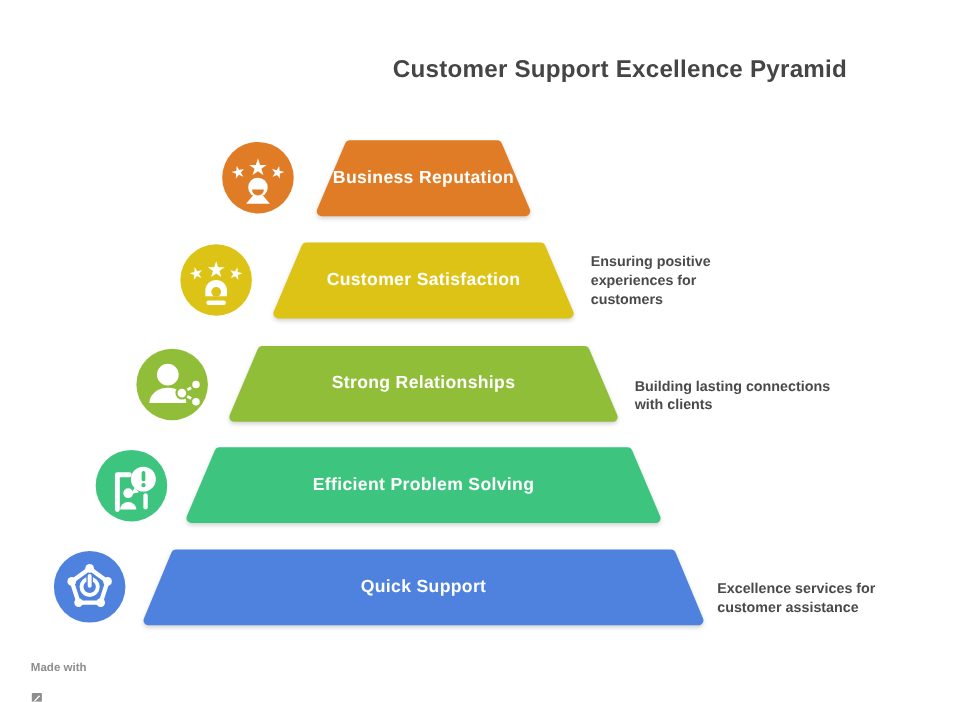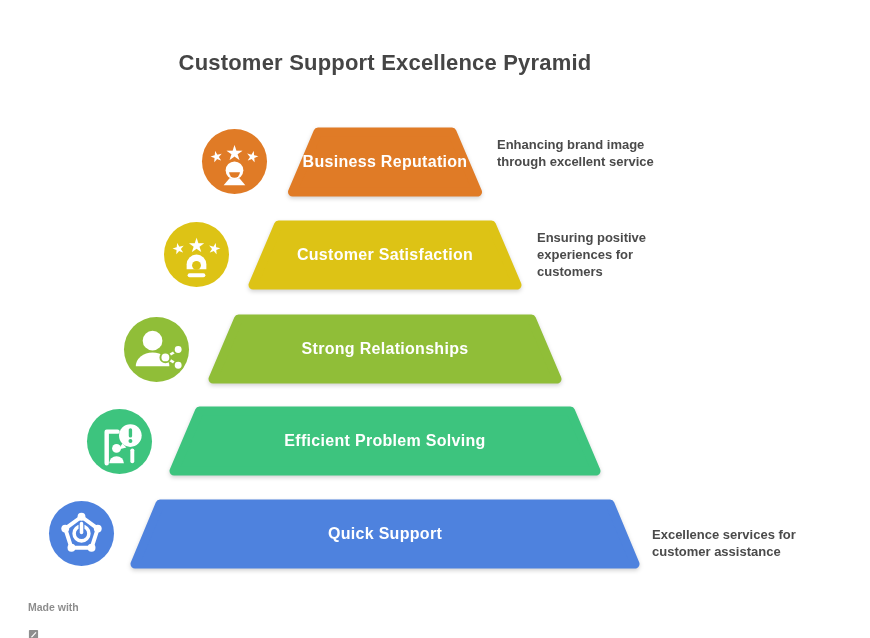--- a/index.html
+++ b/index.html
@@ -1,19 +1,19 @@
 <!DOCTYPE html>
 <html><head>
 <meta charset="utf-8">
 <style>
   html,body{margin:0;padding:0;background:#ffffff;}
   body{font-family:"Liberation Sans","DejaVu Sans",sans-serif;}
   .canvas{position:relative;width:870px;height:638px;background:#ffffff;overflow:hidden;}
 
-  .title{position:absolute;left:0;top:50px;width:770px;text-align:center;
+  .title{position:absolute;left:0;top:50px;width:770px;text-align:right;
          font-size:22px;font-weight:700;color:#454545;letter-spacing:.2px;}
 
   .pyramid-svg{position:absolute;left:0;top:0;width:870px;height:638px;}
   .pyramid-svg path.band{stroke-width:9;stroke-linejoin:round;
         filter:drop-shadow(0 2px 2px rgba(0,0,0,0.18));}
 
   .band-label{position:absolute;display:flex;align-items:center;justify-content:center;
         color:#ffffff;font-weight:700;font-size:16px;text-align:center;line-height:1.25;
         letter-spacing:.3px;}
   .bl1{left:300px;top:132px;width:170px;height:60px;}
@@ -112,22 +112,22 @@
     <circle cx="34" cy="17" r="4" fill="#ffffff"></circle>
     <circle cx="50.5" cy="29" r="4" fill="#ffffff"></circle>
     <circle cx="44.2" cy="48.5" r="4" fill="#ffffff"></circle>
     <circle cx="23.8" cy="48.5" r="4" fill="#ffffff"></circle>
     <circle cx="17.5" cy="29" r="4" fill="#ffffff"></circle>
     <circle cx="34" cy="34" r="7.5" fill="none" stroke="#ffffff" stroke-width="3.6"></circle>
     <line x1="34" y1="23.5" x2="34" y2="30" stroke-width="6" stroke="#4E82DE"></line>
     <line x1="34" y1="24" x2="34" y2="33" stroke="#ffffff" stroke-width="3.6" stroke-linecap="round"></line>
   </svg>
 
-  <div class="desc d1">Enhancing brand image through excellent service</div>
   <div class="desc d2">Ensuring positive experiences for customers</div>
+  <div class="desc d3">Building lasting connections with clients</div>
   <div class="desc d5">Excellence services for customer assistance</div>
 
   <div class="watermark">
     <span>Made with</span>
     <svg width="11" height="11" viewBox="0 0 12 12">
       <path d="M2,1 h8 a1,1 0 0 1 1,1 v8 a1,1 0 0 1 -1,1 h-8 a1,1 0 0 1 -1,-1 v-8 a1,1 0 0 1 1,-1 z" fill="#8e8e8e"></path>
       <path d="M3.2,8.8 L8.2,3.2 L9.2,4.2 L4.4,9.2 Z" fill="#ffffff"></path>
     </svg>
     <span>Support</span>
   </div>

